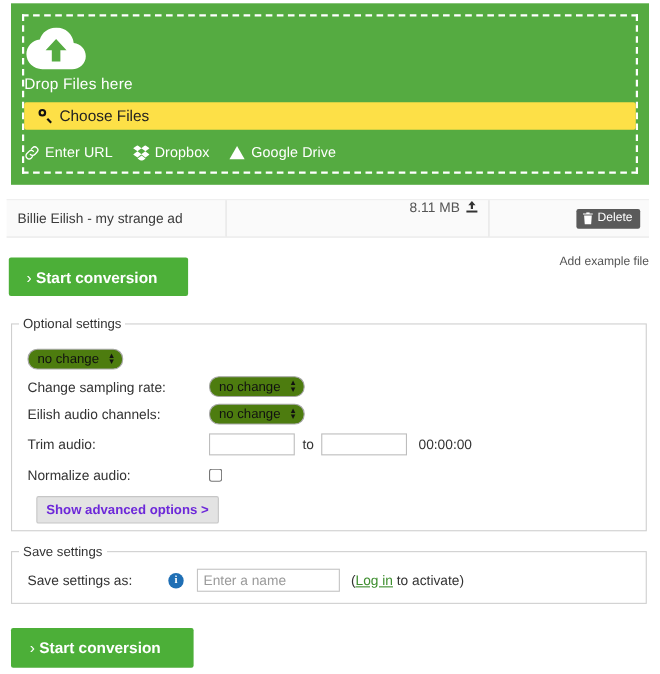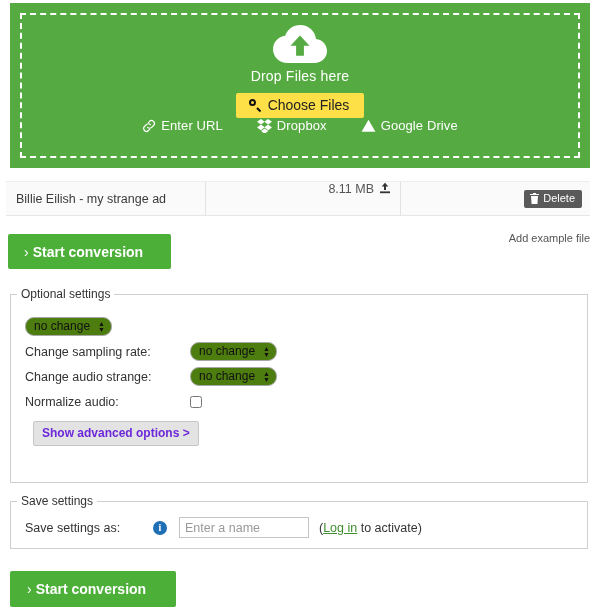--- a/index.html
+++ b/index.html
@@ -31,21 +31,20 @@
   #dropzone-inner {
     position: absolute;
     left: 10px;
     top: 10px;
     right: 10px;
     bottom: 10px;
     border: 2px dashed #ffffff;
     box-sizing: border-box;
     display: flex;
     flex-direction: column;
-    align-items: center;
     justify-content: flex-start;
     padding-top: 10px;
   }
   #cloud-upload-icon {
     width: 58px;
     height: 40px;
     display: block;
   }
   #drop-files-label {
     color: #ffffff;
@@ -87,23 +86,24 @@
   #choose-files-button .magnifier::after {
     content: "";
     position: absolute;
     left: 8px; top: 8px;
     width: 5px; height: 2px;
     background: #111;
     transform: rotate(45deg);
     transform-origin: left center;
   }
   #source-links {
-    display: flex;
-    align-items: center;
-    gap: 34px;
+    margin-top: 13px;
+    display: flex;
+    align-items: center;
+    gap: 18px;
   }
   .source-link {
     color: #ffffff;
     font-size: 13px;
     text-decoration: none;
     display: inline-flex;
     align-items: center;
     gap: 5px;
     cursor: pointer;
     letter-spacing: .1px;
@@ -116,21 +116,20 @@
     left: 6px;
     top: 181px;
     width: 584px;
     height: 35px;
     background: #fafafa;
     border-top: 1px solid #eeeeee;
     border-bottom: 1px solid #e6e6e6;
     display: flex;
     align-items: center;
     box-sizing: border-box;
-    gap: 44px;
   }
   #file-name-cell {
     width: 200px;
     padding-left: 10px;
     height: 100%;
     display: flex;
     align-items: center;
     border-right: 1px solid #e2e2e2;
     box-sizing: border-box;
     overflow: hidden;
@@ -485,29 +484,36 @@
       <span class="setting-label">Change sampling rate:</span>
       <span class="select-wrap">
         <select class="mac-select">
           <option>no change</option>
         </select>
         <span class="arrows">▲<br>▼</span>
       </span>
     </div>
 
     <div class="setting-row">
-      <span class="setting-label">Change audio strange:</span>
+      <span class="setting-label">Eilish audio channels:</span>
       <span class="select-wrap">
         <select class="mac-select">
           <option>no change</option>
         </select>
         <span class="arrows">▲<br>▼</span>
       </span>
     </div>
 
+    <div class="setting-row" style="height:30px">
+      <span class="setting-label">Trim audio:</span>
+      <input class="trim-input" type="text" value="" style="">
+      <span class="trim-to">to</span>
+      <input class="trim-input" type="text" value="" style="">
+      <span id="trim-duration">00:00:00</span>
+    </div>
 
     <div class="setting-row" style="height:26px">
       <span class="setting-label">Normalize audio:</span>
       <input id="normalize-checkbox" type="checkbox" style="">
     </div>
 
     <button id="show-advanced-options">Show advanced options &gt;</button>
   </div>
 </fieldset>
 

